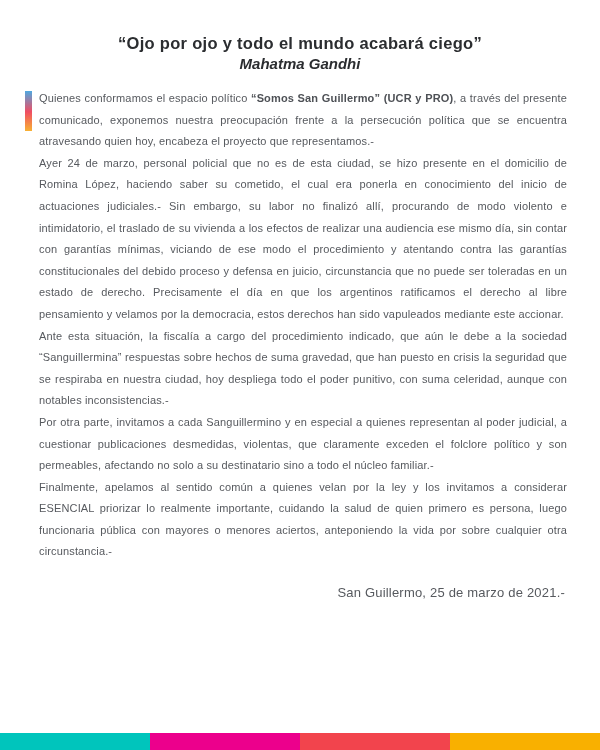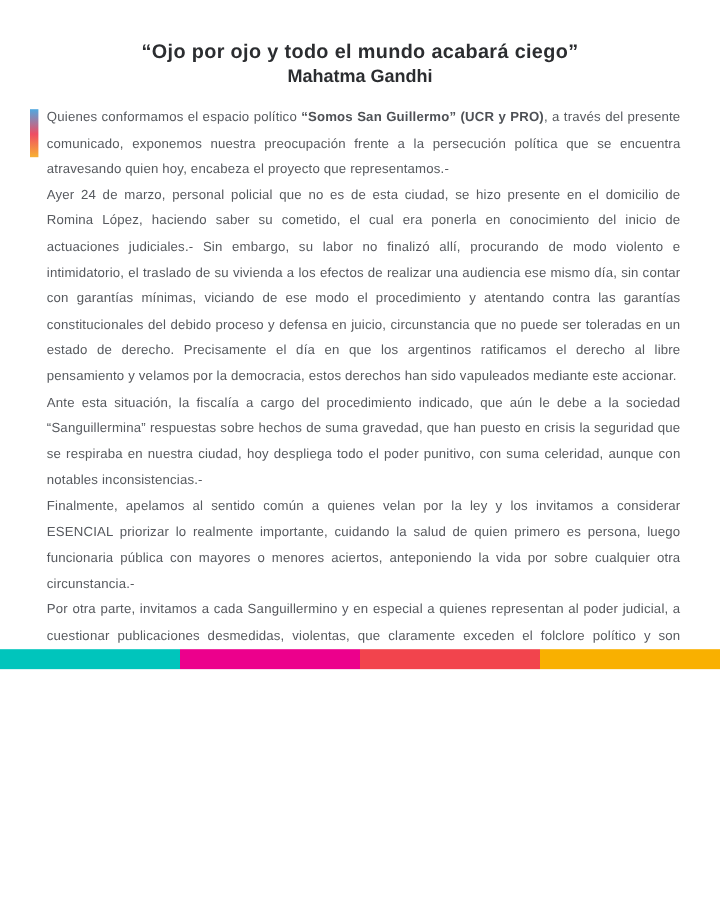--- a/index.html
+++ b/index.html
@@ -1,29 +1,29 @@
 <!DOCTYPE html>
 <html lang="es"><head>
 <meta charset="utf-8">
 <style>
   html,body{margin:0;padding:0;background:#ffffff;}
   .page{
     position:relative;
-    width:600px;height:558px;
+    width:600px;height:750px;
     background:#ffffff;
     font-family:"Liberation Sans", sans-serif;
     overflow:hidden;
   }
   
   .quote-block{ text-align:center; padding-top:34px; }
   .quote-title{
     margin:0; font-size:16.5px; font-weight:bold; color:#2b2d30; letter-spacing:.3px;
   }
   .quote-author{
-    margin:2px 0 0 0; font-size:15px; font-weight:bold; color:#2b2d30;
+    margin:2px 0 0 0; font-size:15px; font-weight:bold; font-style:italic; color:#2b2d30;
   }
   
   .body-text{
     position:relative;
     margin:16px 33px 0 39px;
     font-size:11px; line-height:21.6px;
     color:#56595e;
     text-align:justify;
     letter-spacing:.15px;
   }
@@ -54,22 +54,22 @@
   <div class="quote-block">
     <h1 class="quote-title">“Ojo por ojo y todo el mundo acabará ciego”</h1>
     <p class="quote-author">Mahatma Gandhi</p>
   </div>
 
   <div class="body-text">
     <span class="accent-bar"></span>
     <p><span>Quienes conformamos el espacio político </span><span class="bold-inline">“Somos San Guillermo” (UCR y PRO)</span><span>, a través del presente comunicado, exponemos nuestra preocupación frente a la persecución política que se encuentra atravesando quien hoy, encabeza el proyecto que representamos.-</span></p>
     <p>Ayer 24 de marzo, personal policial que no es de esta ciudad, se hizo presente en el domicilio de Romina López, haciendo saber su cometido, el cual era ponerla en conocimiento del inicio de actuaciones judiciales.- Sin embargo, su labor no finalizó allí, procurando de modo violento e intimidatorio, el traslado de su vivienda a los efectos de realizar una audiencia ese mismo día, sin contar con garantías mínimas, viciando de ese modo el procedimiento y atentando contra las garantías constitucionales del debido proceso y defensa en juicio, circunstancia que no puede ser toleradas en un estado de derecho. Precisamente el día en que los argentinos ratificamos el derecho al libre pensamiento y velamos por la democracia, estos derechos han sido vapuleados mediante este accionar.</p>
     <p>Ante esta situación, la fiscalía a cargo del procedimiento indicado, que aún le debe a la sociedad “Sanguillermina” respuestas sobre hechos de suma gravedad, que han puesto en crisis la seguridad que se respiraba en nuestra ciudad, hoy despliega todo el poder punitivo, con suma celeridad, aunque con notables inconsistencias.-</p>
+    <p>Por otra parte, invitamos a cada Sanguillermino y en especial a quienes representan al poder judicial, a cuestionar publicaciones desmedidas, violentas, que claramente exceden el folclore político y son permeables, afectando no solo a su destinatario sino a todo el núcleo familiar.-</p>
     <p>Finalmente, apelamos al sentido común a quienes velan por la ley y los invitamos a considerar ESENCIAL priorizar lo realmente importante, cuidando la salud de quien primero es persona, luego funcionaria pública con mayores o menores aciertos, anteponiendo la vida por sobre cualquier otra circunstancia.-</p>
-    <p>Por otra parte, invitamos a cada Sanguillermino y en especial a quienes representan al poder judicial, a cuestionar publicaciones desmedidas, violentas, que claramente exceden el folclore político y son permeables, afectando no solo a su destinatario sino a todo el núcleo familiar.-</p>
   </div>
 
   <div class="dateline">San Guillermo, 25 de marzo de 2021.-</div>
 
   <div class="bottom-stripe">
     <div class="stripe-seg" style="background: rgb(0, 197, 188);"></div>
     <div class="stripe-seg" style="background: rgb(236, 0, 140);"></div>
     <div class="stripe-seg" style="background: rgb(242, 68, 77);"></div>
     <div class="stripe-seg" style="background: rgb(249, 176, 0);"></div>
   </div>

